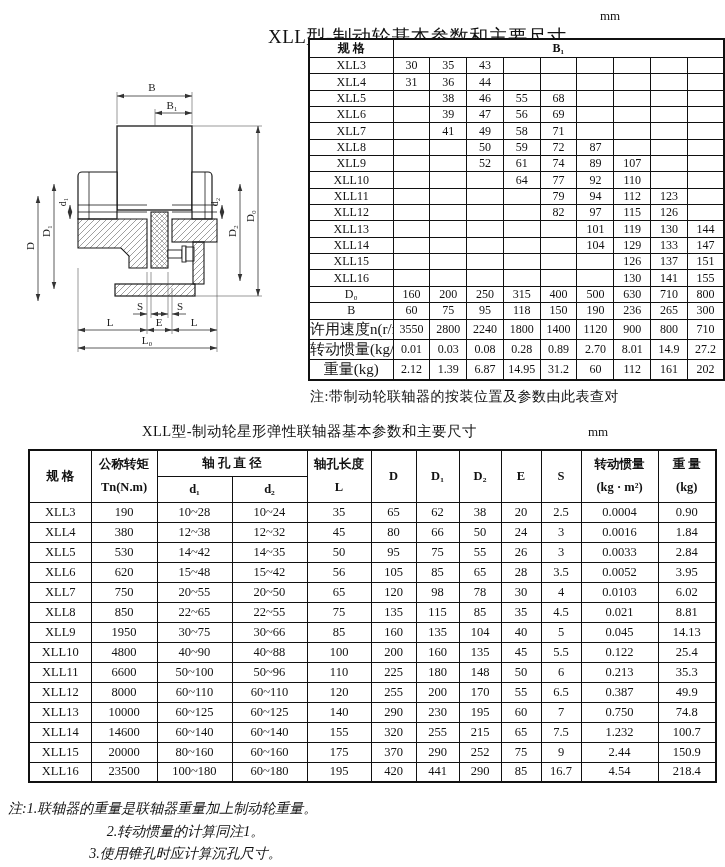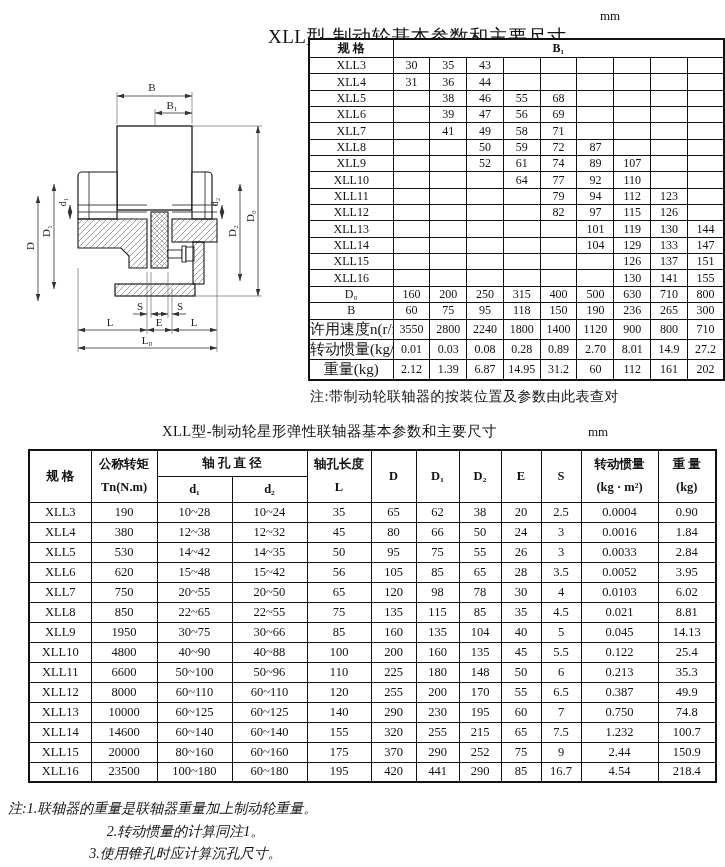--- a/index.html
+++ b/index.html
@@ -7,21 +7,21 @@
   body {
     width:725px; height:867px; position:relative;
     font-family:"Liberation Serif","DejaVu Serif",serif;
     color:#111;
   }
   table { border-collapse:collapse; table-layout:fixed; background:#fff; }
   th { font-weight:bold; }
 
   .title1 { position:absolute; left:268px; top:24px;  font-size:19px; letter-spacing:0.5px; }
   .unit1  { position:absolute; left:600px; top:8px;  font-size:13px; }
-  .title2 { position:absolute; left:162px; top:422px; font-size:14.5px; letter-spacing:0.5px; }
+  .title2 { position:absolute; left:142px; top:422px; font-size:14.5px; letter-spacing:0.5px; }
   .unit2  { position:absolute; left:588px; top:424px; font-size:13px; }
 
   .t1 { position:absolute; left:308px; top:38px; width:415px; border:2px solid #111; }
   .t1 th, .t1 td {
     border:1px solid #111; height:16.35px; padding:0;
     text-align:center; vertical-align:middle;
     font-size:12px; white-space:nowrap; overflow:hidden;
   }
   .t1 col.c-label { width:84px; }
   .t1 col.c-val   { width:36.8px; }

